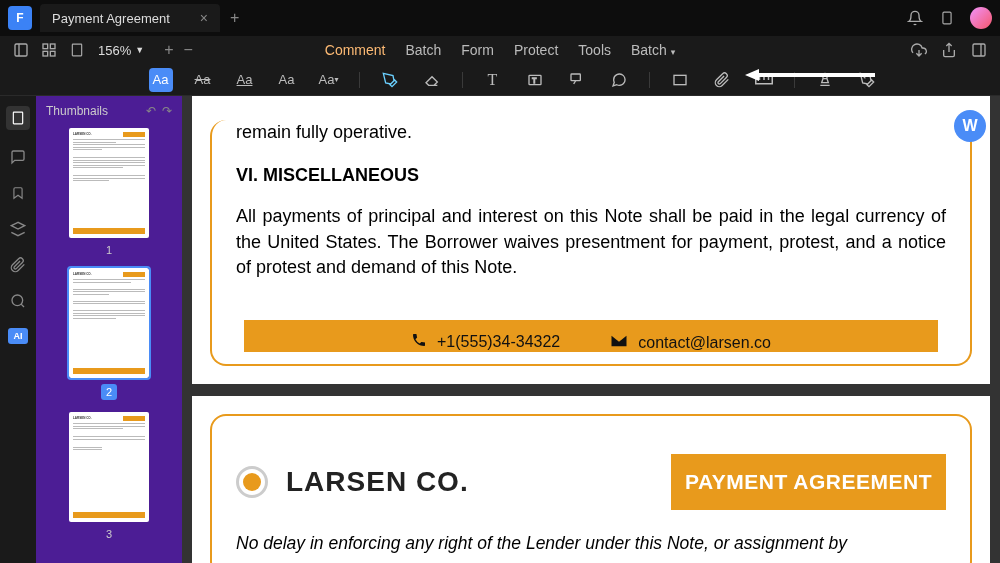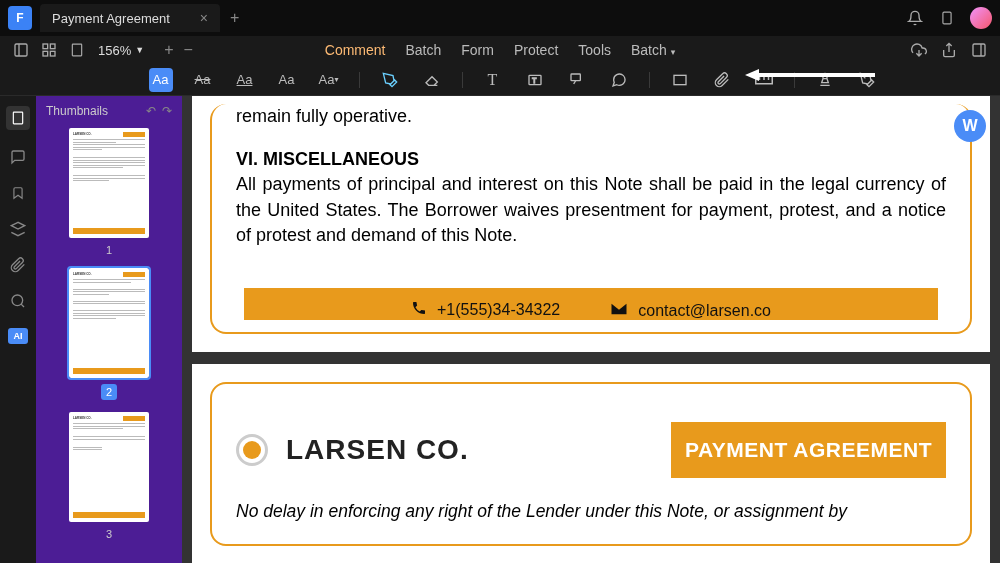--- a/index.html
+++ b/index.html
@@ -243,20 +243,21 @@
 .page-inner.full {
   border: 2px solid #e89a1c;
   border-radius: 16px;
   padding: 30px 24px 20px;
 }
 .doc-text {
   font-size: 18px;
   color: #000;
   line-height: 1.4;
   text-align: justify;
+  margin-top: 16px;
 }
 .doc-heading {
   font-weight: 600;
   margin-top: 18px;
 }
 .contact-bar {
   background: #e89a1c;
   height: 32px;
   margin: 40px 8px 0;
   display: flex;

